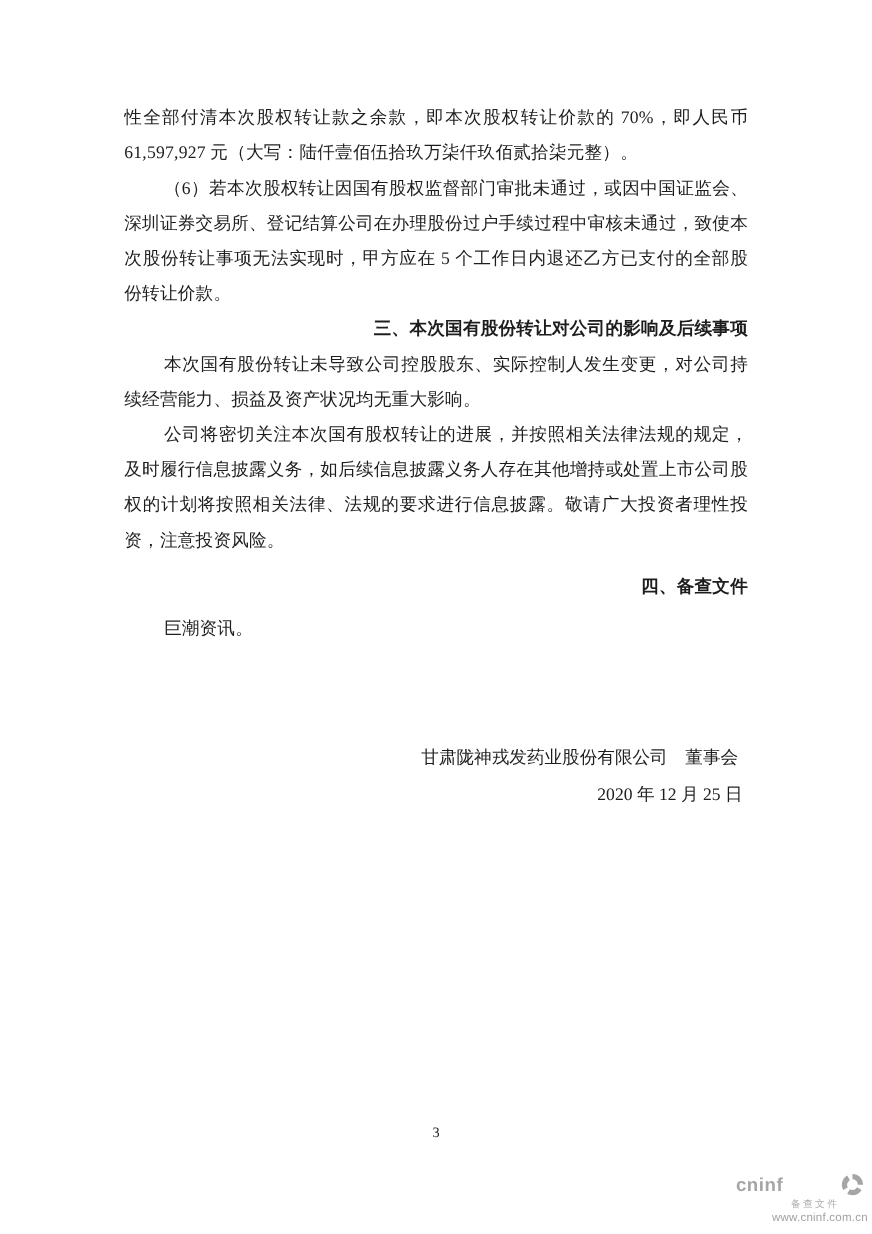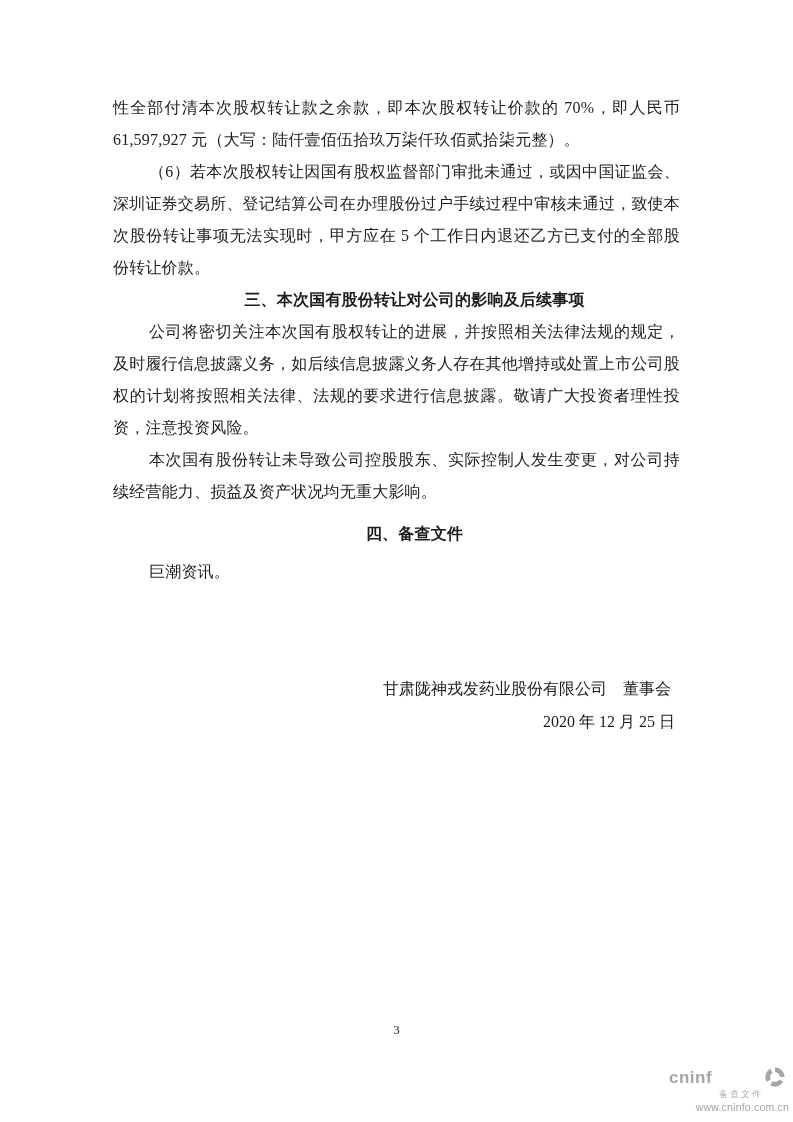--- a/index.html
+++ b/index.html
@@ -21,21 +21,21 @@
     line-height: 32px;
     text-align: justify;
     letter-spacing: 0.2px;
   }
   .para { margin: 0; }
   .indent { text-indent: 36px; }
   .heading {
     margin: 0;
     font-weight: 700;
     text-indent: 36px;
-    text-align: center;
+    text-align: right;
   }
   .heading.space-before { margin-top: 10px; }
   .notice-line { margin-top: 6px; }
 
   .signature-line {
     position: absolute;
     left: 383px; top: 666px;
     font-size: 16px;
     white-space: nowrap;
     margin-top: 13px;
@@ -93,22 +93,22 @@
 </style>
 </head>
 <body>
 
 <div class="page">
 
   <div class="doc-body">
     <p class="para">性全部付清本次股权转让款之余款，即本次股权转让价款的 70%，即人民币 61,597,927 元（大写：陆仟壹佰伍拾玖万柒仟玖佰贰拾柒元整）。</p>
     <p class="para indent">（6）若本次股权转让因国有股权监督部门审批未通过，或因中国证监会、深圳证券交易所、登记结算公司在办理股份过户手续过程中审核未通过，致使本次股份转让事项无法实现时，甲方应在 5 个工作日内退还乙方已支付的全部股份转让价款。</p>
     <p class="heading">三、本次国有股份转让对公司的影响及后续事项</p>
+    <p class="para indent">本次国有股份转让未导致公司控股股东、实际控制人发生变更，对公司持续经营能力、损益及资产状况均无重大影响。</p>
     <p class="para indent">公司将密切关注本次国有股权转让的进展，并按照相关法律法规的规定，及时履行信息披露义务，如后续信息披露义务人存在其他增持或处置上市公司股权的计划将按照相关法律、法规的要求进行信息披露。敬请广大投资者理性投资，注意投资风险。</p>
-    <p class="para indent">本次国有股份转让未导致公司控股股东、实际控制人发生变更，对公司持续经营能力、损益及资产状况均无重大影响。</p>
     <p class="heading space-before">四、备查文件</p>
     <p class="para indent notice-line">巨潮资讯。</p>
   </div>
 
   <div class="signature-line">甘肃陇神戎发药业股份有限公司　董事会</div>
 
   <div class="date-line">2020 年 12 月 25 日</div>
 
   <div class="page-number">3</div>
 
@@ -117,16 +117,16 @@
       <span class="wm-brand">cninf</span>
       <svg class="wm-swirl" viewBox="0 0 24 24" aria-hidden="true">
         <g fill="#a5a5a5">
           <path d="M12 1.5 C17.8 1.5 22.5 6.2 22.5 12 L17.2 12 C17.2 9 14.9 6.7 12 6.7 Z"></path>
           <path d="M12 1.5 C17.8 1.5 22.5 6.2 22.5 12 L17.2 12 C17.2 9 14.9 6.7 12 6.7 Z" transform="rotate(120 12 12)"></path>
           <path d="M12 1.5 C17.8 1.5 22.5 6.2 22.5 12 L17.2 12 C17.2 9 14.9 6.7 12 6.7 Z" transform="rotate(240 12 12)"></path>
         </g>
       </svg>
     </div>
     <div class="wm-cn">备查文件</div>
-    <div class="wm-url">www.cninfo.com.cn</div>
+    <div class="wm-url">www.cninf.com.cn</div>
   </div>
 
 </div>
 
 </body></html>

